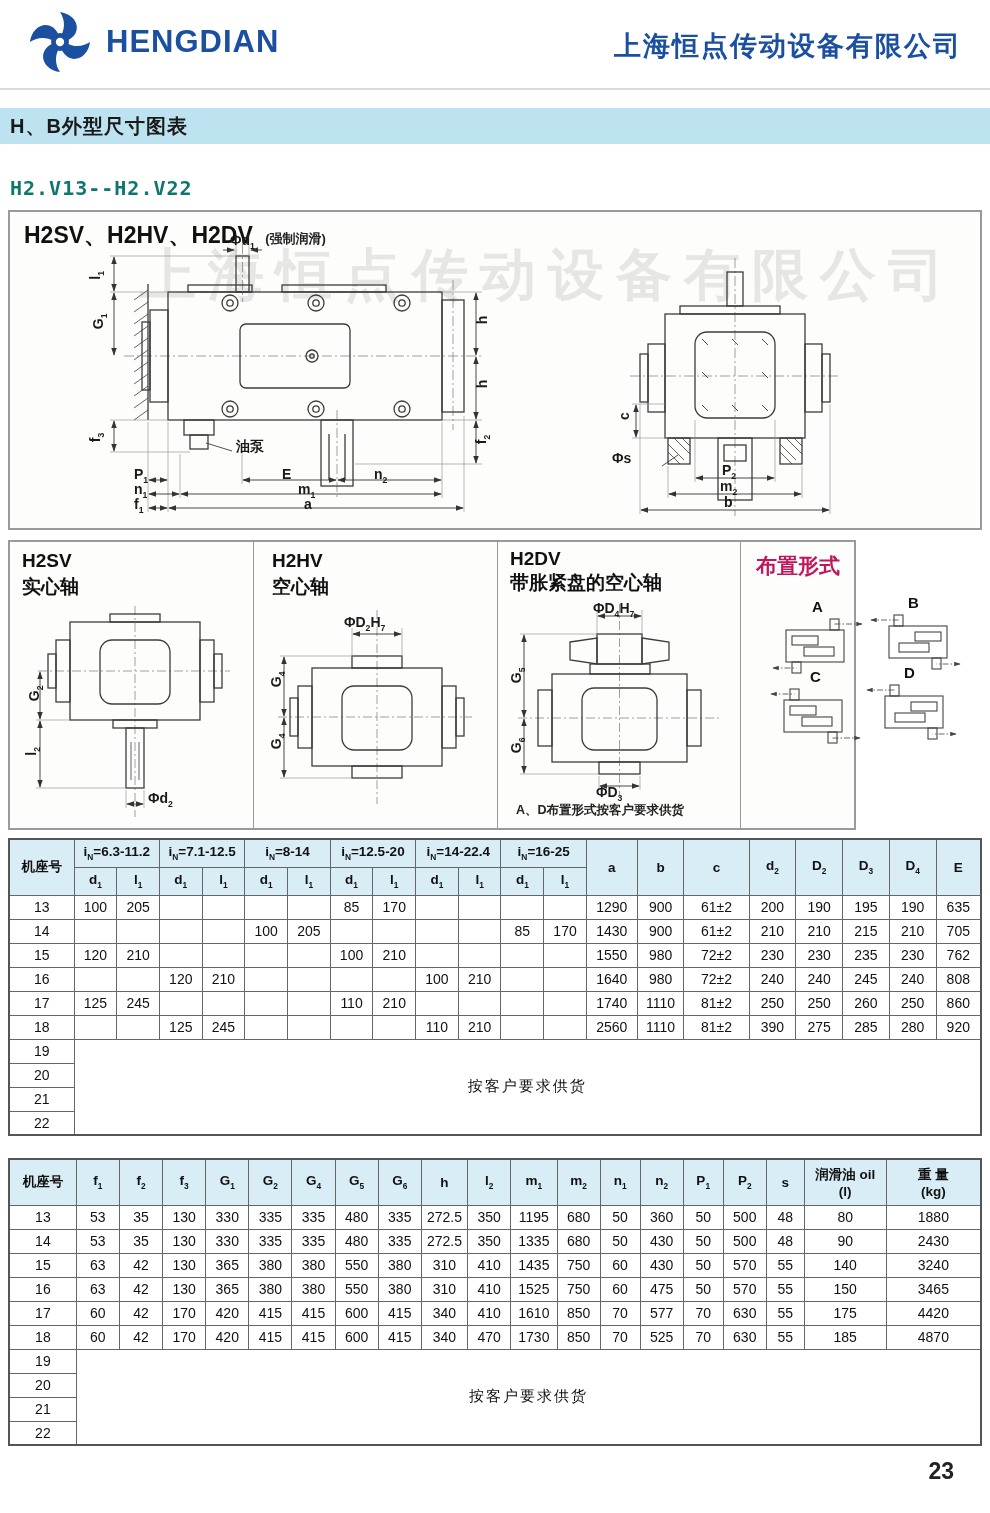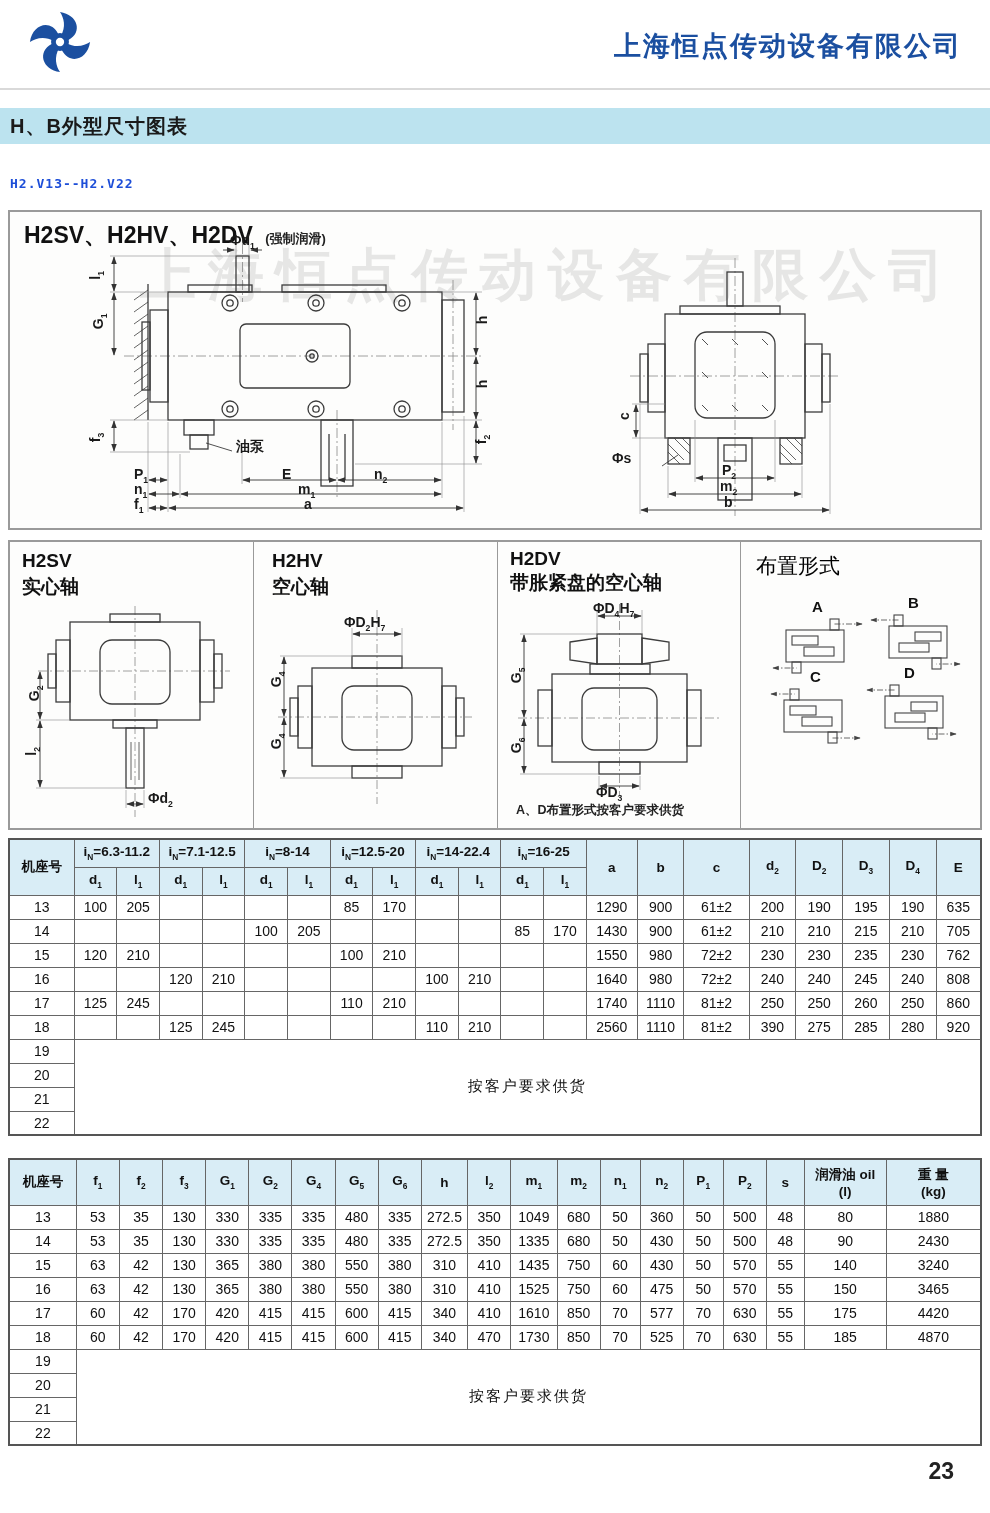--- a/index.html
+++ b/index.html
@@ -7,36 +7,36 @@
   body{font-family:"Liberation Sans","DejaVu Sans",sans-serif;color:#111}
   .page{position:relative;width:990px;height:1513px;background:#fff;overflow:hidden}
 
   
   .hdr{position:absolute;top:0;left:0;width:990px;height:90px;border-bottom:2px solid #d9d9d9;background:#fff}
   .logo{position:absolute;left:28px;top:10px;display:flex;align-items:center;gap:14px}
   .logo-text{font-size:31px;font-weight:bold;color:#1b4fa0;letter-spacing:1px}
   .company{position:absolute;right:28px;top:28px;font-size:27px;font-weight:bold;color:#1b4fa0;letter-spacing:2px}
 
   .banner{position:absolute;top:108px;left:0;width:990px;height:36px;background:#bce3ef;display:flex;align-items:center;padding-left:10px;font-size:20px;font-weight:bold;color:#1a1a1a;letter-spacing:1px}
-  .model-range{position:absolute;top:176px;left:10px;font-family:"DejaVu Sans Mono","Liberation Mono",monospace;font-size:13px;font-weight:bold;color:#1d4ed8;letter-spacing:1px}
+  .model-range{position:absolute;top:176px;left:10px;font-family:"DejaVu Sans Mono","Liberation Mono",monospace;font-size:20px;font-weight:bold;color:#0f766e;letter-spacing:1px}
 
   
   .draw-box{position:absolute;top:210px;left:8px;width:974px;height:320px;border:2px solid #9a9a9a;background:#fdfdfc}
   .draw-title{position:absolute;left:14px;top:8px;white-space:nowrap}
   .draw-title .main{font-size:23px;font-weight:bold;color:#111}
   .draw-title .sub{font-size:13px;font-weight:bold;color:#222;margin-left:8px}
   .watermark{position:absolute;left:130px;top:26px;width:830px;font-size:56px;font-weight:bold;color:rgba(125,125,125,.18);letter-spacing:12px;white-space:nowrap;overflow:hidden;pointer-events:none}
   .side-view{position:absolute;left:80px;top:28px;width:400px;height:290px}
   .end-view{position:absolute;left:600px;top:40px;width:250px;height:270px}
 
-  .panels-box{position:absolute;top:540px;left:8px;width:974px;height:290px;border:2px solid #9a9a9a;background:#fdfdfc}
+  .panels-box{position:absolute;top:540px;left:8px;width:848px;height:290px;border:2px solid #9a9a9a;background:#fdfdfc}
   .vline{position:absolute;top:0;bottom:0;width:1px;background:#9a9a9a}
   .ptitle{position:absolute;font-size:19px;font-weight:bold;color:#111;white-space:nowrap}
   .psub{position:absolute;font-size:19px;font-weight:bold;color:#111;white-space:nowrap}
-  .p4title{position:absolute;font-size:21px;font-weight:normal;color:#000000}
+  .p4title{position:absolute;font-size:21px;font-weight:bold;color:#be185d}
   .pnote{position:absolute;font-size:12.5px;font-weight:bold;color:#222;white-space:nowrap}
   .psvg{position:absolute}
   .vletter{position:absolute;font-size:15px;font-weight:bold}
 
   .dl{position:absolute;font-size:14px;font-weight:bold;color:#1a1a1a;white-space:nowrap}
   .rot{transform:rotate(-90deg);transform-origin:center}
   sub{font-size:.62em}
   .mir{transform:scaleX(-1)}
 
   
@@ -63,20 +63,21 @@
       <svg width="64" height="64" viewBox="0 0 100 100">
         <g fill="#1b4fa0">
           <path d="M50 3 C78 7 86 35 63 47 L51 41 C60 26 56 12 50 3 Z"></path>
           <path d="M50 3 C78 7 86 35 63 47 L51 41 C60 26 56 12 50 3 Z" transform="rotate(90 50 50)"></path>
           <path d="M50 3 C78 7 86 35 63 47 L51 41 C60 26 56 12 50 3 Z" transform="rotate(180 50 50)"></path>
           <path d="M50 3 C78 7 86 35 63 47 L51 41 C60 26 56 12 50 3 Z" transform="rotate(270 50 50)"></path>
           <circle cx="50" cy="50" r="14"></circle>
         </g>
         <circle cx="50" cy="50" r="6.5" fill="#fff"></circle>
       </svg>
+      <span class="logo-text">HENGDIAN</span>
     </div>
     <div class="company">上海恒点传动设备有限公司</div>
   </div>
 
   <div class="banner">
     <span>H、B外型尺寸图表</span>
   </div>
 
   <div class="model-range">H2.V13--H2.V22</div>
 
@@ -695,21 +696,21 @@
           <td>53</td>
           <td>35</td>
           <td>130</td>
           <td>330</td>
           <td>335</td>
           <td>335</td>
           <td>480</td>
           <td>335</td>
           <td>272.5</td>
           <td>350</td>
-          <td>1049</td>
+          <td>1195</td>
           <td>680</td>
           <td>50</td>
           <td>360</td>
           <td>50</td>
           <td>500</td>
           <td>48</td>
           <td>80</td>
           <td>1880</td>
         </tr>
         <tr>

